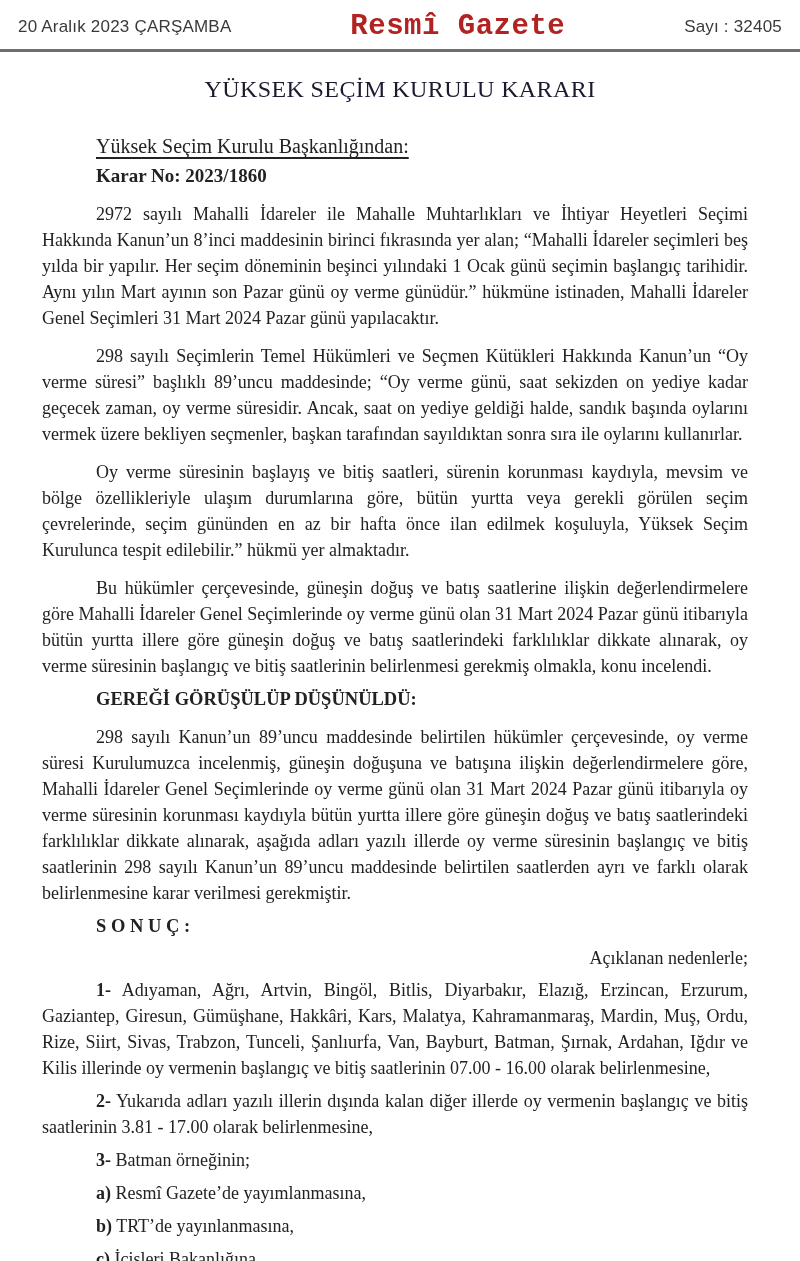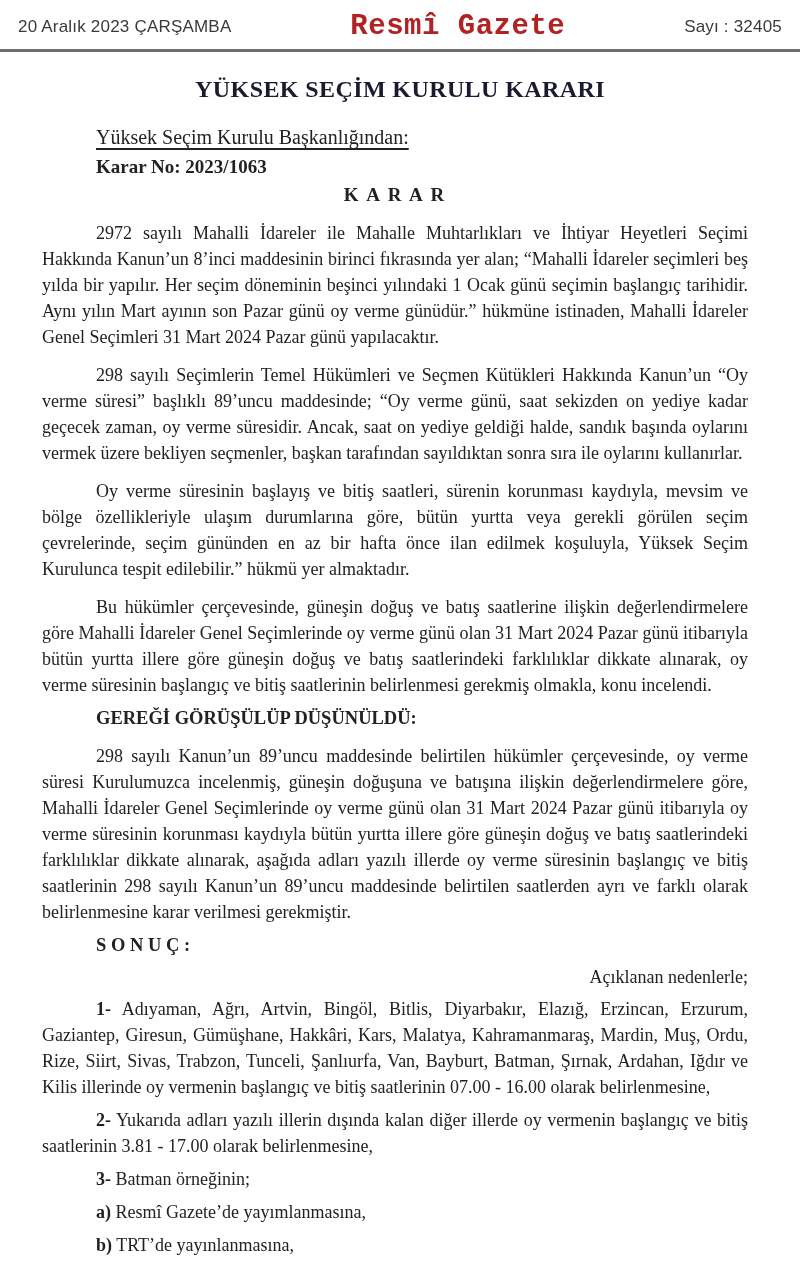--- a/index.html
+++ b/index.html
@@ -35,23 +35,23 @@
   .gz-masthead {
     font-family: Liberation Mono, monospace;
     font-size: 29px;
     font-weight: bold;
     letter-spacing: 0.5px;
   }
   
   .doc-title {
     text-align: center;
     font-size: 24px;
-    font-weight: bold;
+    font-weight: normal;
     color: #1b1b30;
-    margin: 24px 0 21px 0;
+    margin: 24px 0 30px 0;
     letter-spacing: 0.4px;
   }
   
   .doc-body {
     padding: 0 52px 0 42px;
     font-size: 18px;
     line-height: 26px;
     text-align: justify;
   }
   .from-line {
@@ -106,22 +106,21 @@
     <span class="gz-date">20 Aralık 2023 ÇARŞAMBA</span>
     <span class="gz-masthead" style="color: rgb(178, 34, 34);">Resmî Gazete</span>
     <span class="gz-issue">Sayı : 32405</span>
   </div>
 
   <h1 class="doc-title">YÜKSEK SEÇİM KURULU KARARI</h1>
 
   <div class="doc-body">
 
     <span class="from-line">Yüksek Seçim Kurulu Başkanlığından:</span><br>
-    <div class="decision-no">Karar No: 2023/1063</div>
-    <div class="karar-heading">K A R A R</div>
+    <div class="decision-no">Karar No: 2023/1860</div>
 
     <p class="para">2972 sayılı Mahalli İdareler ile Mahalle Muhtarlıkları ve İhtiyar Heyetleri Seçimi Hakkında Kanun’un 8’inci maddesinin birinci fıkrasında yer alan; “Mahalli İdareler seçimleri beş yılda bir yapılır. Her seçim döneminin beşinci yılındaki 1 Ocak günü seçimin başlangıç tarihidir. Aynı yılın Mart ayının son Pazar günü oy verme günüdür.” hükmüne istinaden, Mahalli İdareler Genel Seçimleri 31 Mart 2024 Pazar günü yapılacaktır.</p>
     <p class="para">298 sayılı Seçimlerin Temel Hükümleri ve Seçmen Kütükleri Hakkında Kanun’un “Oy verme süresi” başlıklı 89’uncu maddesinde; “Oy verme günü, saat sekizden on yediye kadar geçecek zaman, oy verme süresidir. Ancak, saat on yediye geldiği halde, sandık başında oylarını vermek üzere bekliyen seçmenler, başkan tarafından sayıldıktan sonra sıra ile oylarını kullanırlar.</p>
     <p class="para">Oy verme süresinin başlayış ve bitiş saatleri, sürenin korunması kaydıyla, mevsim ve bölge özellikleriyle ulaşım durumlarına göre, bütün yurtta veya gerekli görülen seçim çevrelerinde, seçim gününden en az bir hafta önce ilan edilmek koşuluyla, Yüksek Seçim Kurulunca tespit edilebilir.” hükmü yer almaktadır.</p>
     <p class="para">Bu hükümler çerçevesinde, güneşin doğuş ve batış saatlerine ilişkin değerlendirmelere göre Mahalli İdareler Genel Seçimlerinde oy verme günü olan 31 Mart 2024 Pazar günü itibarıyla bütün yurtta illere göre güneşin doğuş ve batış saatlerindeki farklılıklar dikkate alınarak, oy verme süresinin başlangıç ve bitiş saatlerinin belirlenmesi gerekmiş olmakla, konu incelendi.</p>
 
     <div class="section-heading">GEREĞİ GÖRÜŞÜLÜP DÜŞÜNÜLDÜ:</div>
     <p class="para">298 sayılı Kanun’un 89’uncu maddesinde belirtilen hükümler çerçevesinde, oy verme süresi Kurulumuzca incelenmiş, güneşin doğuşuna ve batışına ilişkin değerlendirmelere göre, Mahalli İdareler Genel Seçimlerinde oy verme günü olan 31 Mart 2024 Pazar günü itibarıyla oy verme süresinin korunması kaydıyla bütün yurtta illere göre güneşin doğuş ve batış saatlerindeki farklılıklar dikkate alınarak, aşağıda adları yazılı illerde oy verme süresinin başlangıç ve bitiş saatlerinin 298 sayılı Kanun’un 89’uncu maddesinde belirtilen saatlerden ayrı ve farklı olarak belirlenmesine karar verilmesi gerekmiştir.</p>
 
     <div class="section-heading">S O N U Ç :</div>

